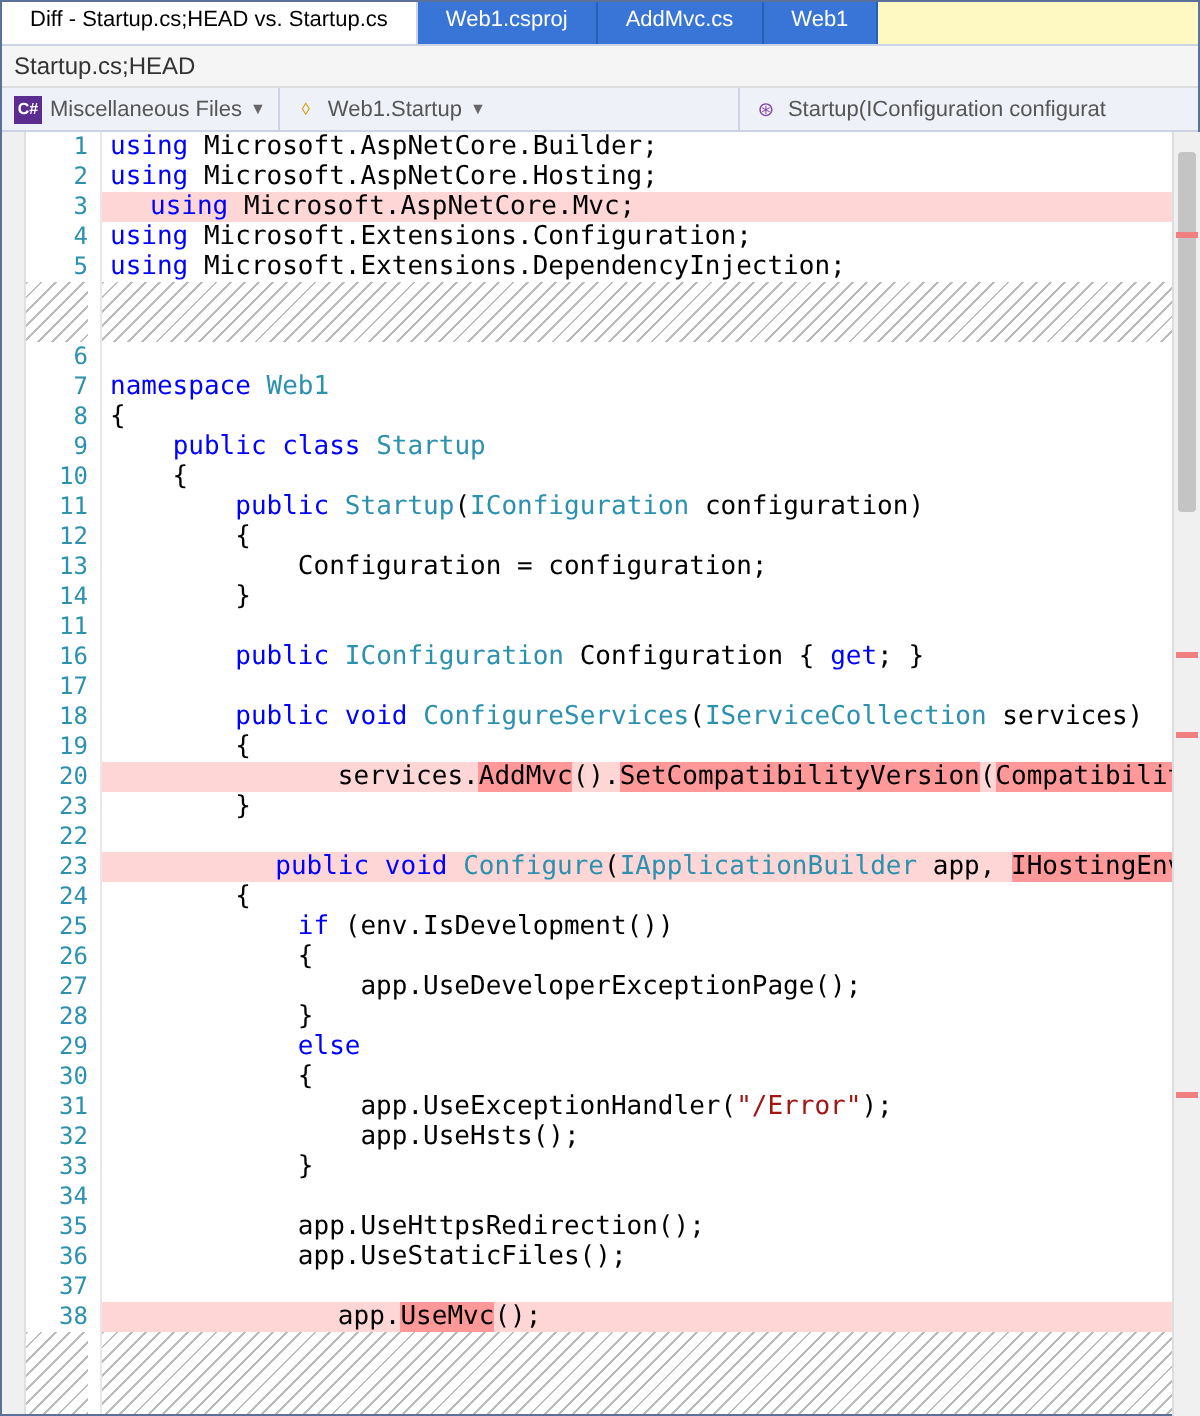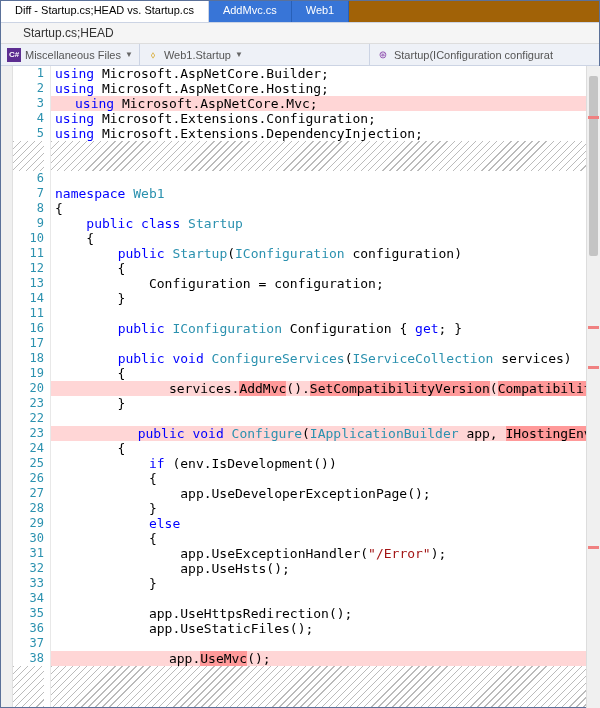--- a/index.html
+++ b/index.html
@@ -1,21 +1,21 @@
 <!DOCTYPE html>
 <html><head>
 <meta charset="utf-8">
 <style>
 * { margin: 0; padding: 0; box-sizing: border-box; }
 body { font-family: "Segoe UI", Tahoma, sans-serif; font-size: 12px; background: #fff; width: 600px; height: 708px; overflow: hidden; border: 1px solid #5b7199; }
-.tabs { display: flex; background: #a16207; height: 22px; border-bottom: 1px solid #ccd4e4; }
+.tabs { display: flex; background: #fef9c3; height: 22px; border-bottom: 1px solid #ccd4e4; }
 .tab { padding: 3px 14px; font-size: 11px; color: #333; border-right: 1px solid #ccd4e4; cursor: pointer; white-space: nowrap; }
 .tab.active { background: #fff; color: #000; }
 .tab.blue { background: #3875d7; color: #fff; border-right-color: #2860b8; }
-.subhead { background: #f5f5f5; padding: 3px 22px; font-size: 12px; color: #333; border-bottom: 1px solid #ddd; }
+.subhead { background: #f5f5f5; padding: 3px 6px; font-size: 12px; color: #333; border-bottom: 1px solid #ddd; }
 .toolbar { display: flex; align-items: center; background: #eef1f7; height: 22px; border-bottom: 1px solid #ccd4e4; font-size: 11px; }
 .tb-seg { display: flex; align-items: center; height: 100%; padding: 0 6px; border-right: 1px solid #ccd4e4; }
 .tb-seg.grow { flex: 1; min-width: 0; }
 .tb-seg span.txt { color: #555; white-space: nowrap; overflow: hidden; text-overflow: ellipsis; }
 .tb-icon { width: 14px; height: 14px; display: inline-flex; align-items: center; justify-content: center; margin-right: 4px; font-size: 10px; }
 .dd-arrow { margin-left: 4px; color: #666; font-size: 8px; }
 .editor { display: flex; height: calc(100% - 22px - 21px - 22px); position: relative; }
 .bp-margin { width: 12px; background: #f0f0f0; border-right: 1px solid #e0e0e0; }
 .gutter { width: 38px; background: #fff; border-right: 1px solid #e8e8e8; text-align: right; padding-right: 6px; }
 .gutter .ln { height: 15px; line-height: 15px; font-family: Consolas, monospace; font-size: 12px; color: #2b91af; }
@@ -31,20 +31,21 @@
 .hl { background: #ff9999; margin-top: 24px; }
 .scrollbar { position: absolute; right: 0; top: 66px; bottom: 0; width: 14px; background: #f0f0f0; border-left: 1px solid #ddd; }
 .thumb { position: absolute; left: 2px; right: 2px; top: 10px; height: 180px; background: #c4c4c4; border-radius: 2px; }
 .mark { position: absolute; left: 1px; right: 1px; height: 3px; background: #f08080; }
 </style>
 </head>
 <body>
 
 <div class="tabs" id="tabs">
     <div class="tab active">Diff - Startup.cs;HEAD vs. Startup.cs</div>
+    <div class="tab blue">Web1.csproj</div>
     <div class="tab blue">AddMvc.cs</div>
     <div class="tab blue">Web1</div>
   </div>
 <div class="subhead">Startup.cs;HEAD</div>
 <div class="toolbar">
   <div class="tb-seg">
     <span class="tb-icon" style="background:#5c2d91;color:#fff;font-size:8px;font-weight:bold;">C#</span>
     <span class="txt">Miscellaneous Files</span>
     <span class="dd-arrow">▼</span>
   </div>

